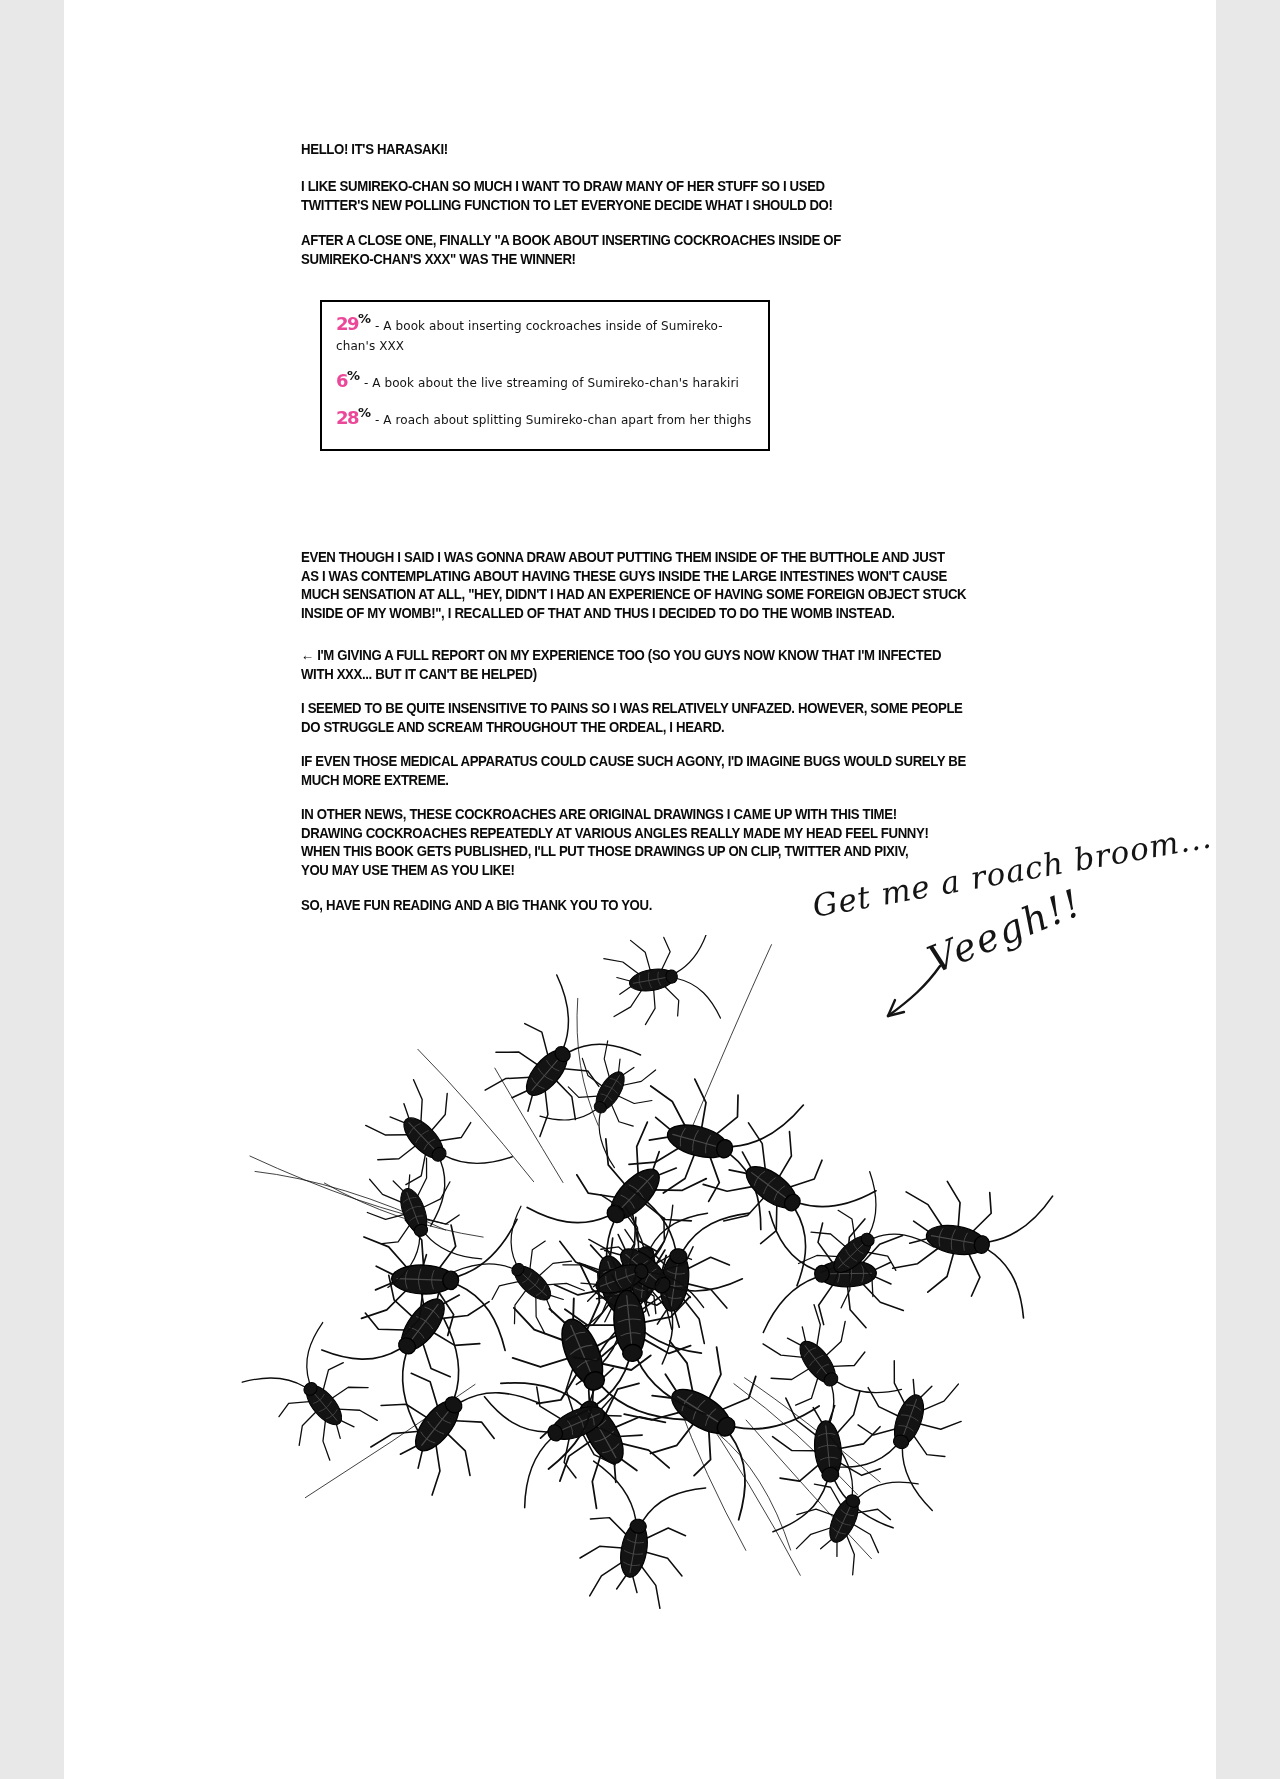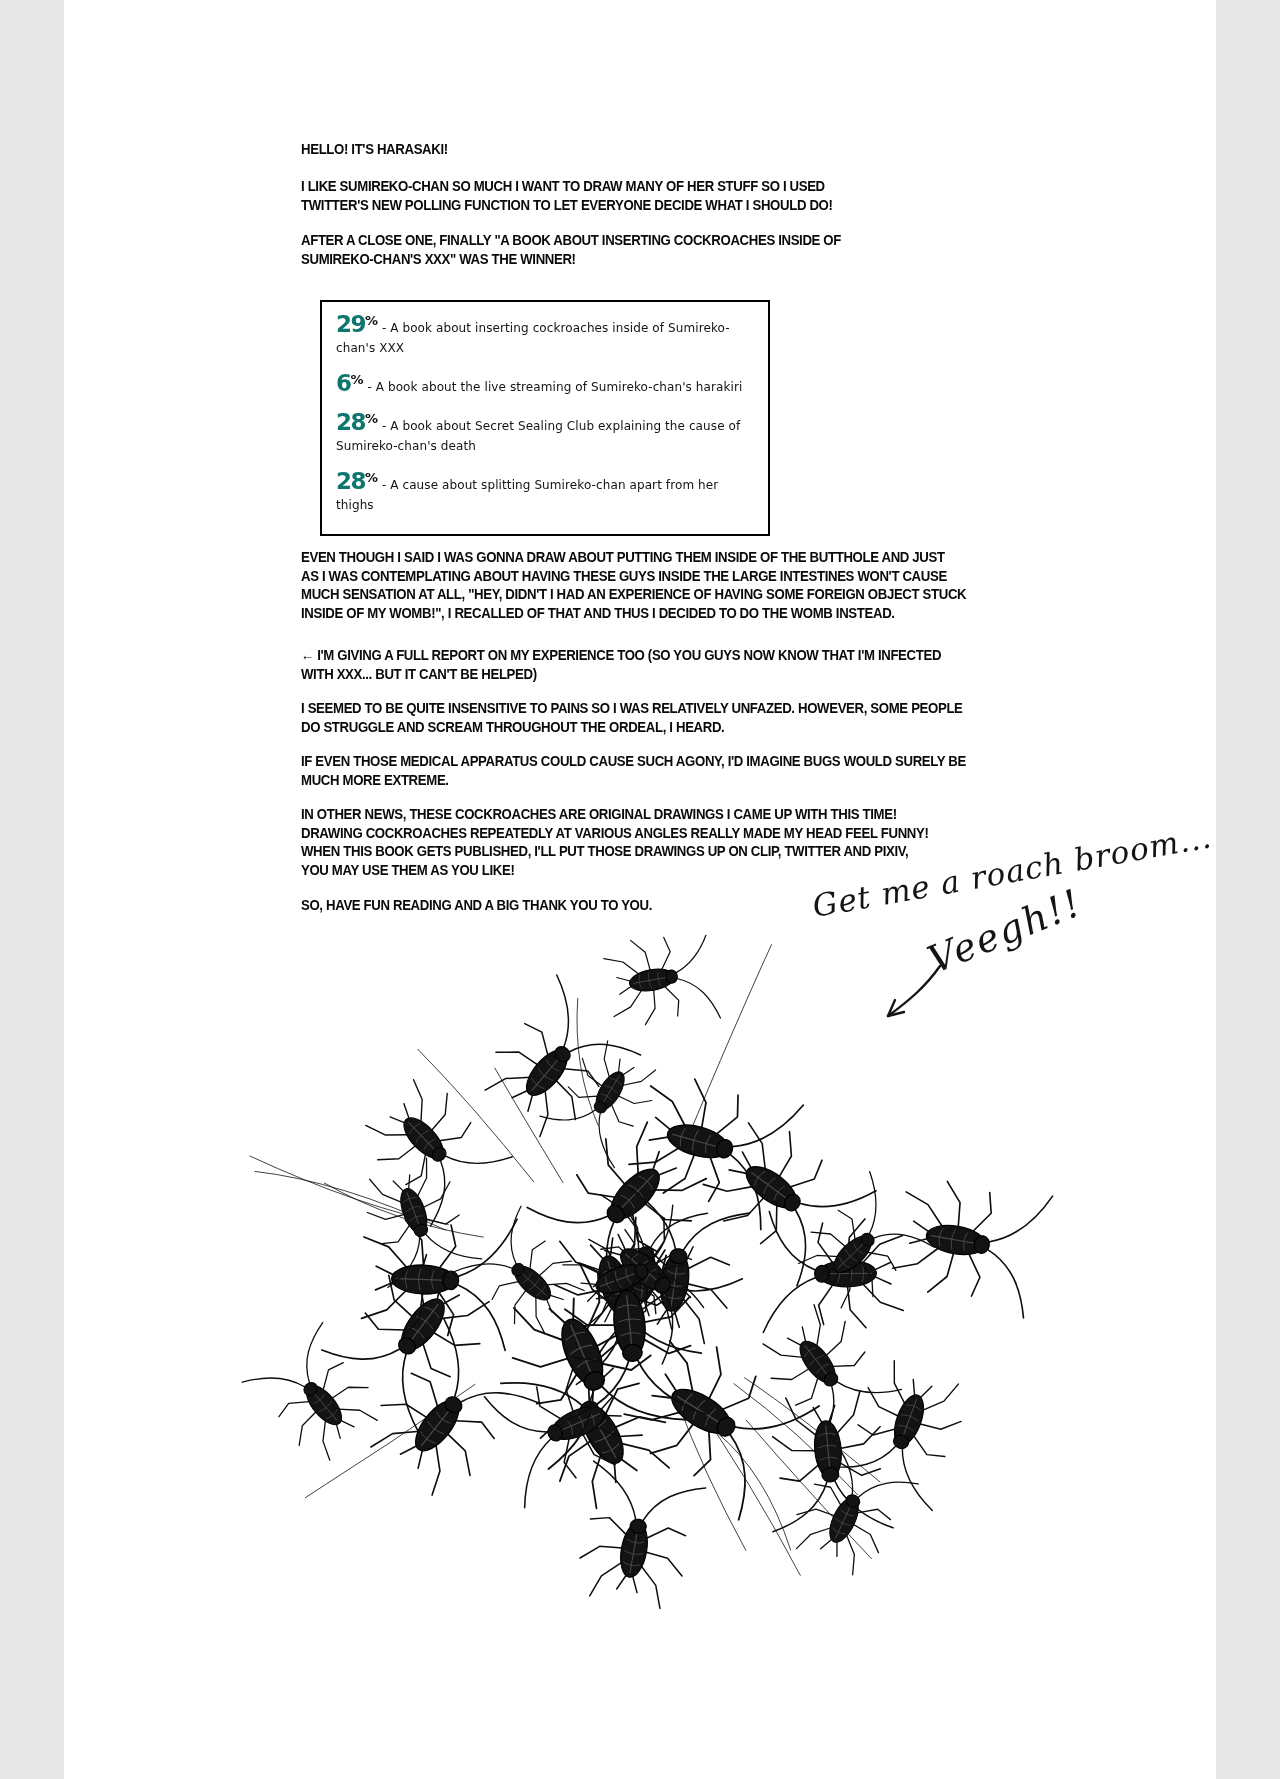--- a/index.html
+++ b/index.html
@@ -30,21 +30,21 @@
     position:absolute;left:256px;top:300px;width:420px;
     border:2px solid #000;background:#fff;
     padding:12px 12px 4px 14px;
   }
   .poll-item{
     margin-bottom:15px;
     font-family:"DejaVu Sans",sans-serif;
     font-size:12px;line-height:20px;color:#141414;
   }
   .poll-pct{
-    font-size:23px;font-weight:bold;letter-spacing:-1.5px;color:#0f766e;
+    font-size:18px;font-weight:bold;letter-spacing:-1.5px;color:#ec4899;
   }
   .poll-pct-sign{
     font-size:13px;font-weight:bold;position:relative;top:-7px;letter-spacing:0;
   }
   .poll-desc{letter-spacing:0.1px;}
 
   .body-p1{left:237px;top:548px;}
   .body-p2{left:237px;top:646px;}
   .body-p3{left:237px;top:699px;}
   .body-p4{left:237px;top:752px;}
@@ -92,25 +92,21 @@
     <div class="poll-item">
       <span class="poll-pct">29</span><span class="poll-pct-sign">%</span>
       <span class="poll-desc">- A book about inserting cockroaches inside of Sumireko-chan's XXX</span>
     </div>
     <div class="poll-item">
       <span class="poll-pct">6</span><span class="poll-pct-sign">%</span>
       <span class="poll-desc">- A book about the live streaming of Sumireko-chan's harakiri</span>
     </div>
     <div class="poll-item">
       <span class="poll-pct">28</span><span class="poll-pct-sign">%</span>
-      <span class="poll-desc">- A book about Secret Sealing Club explaining the cause of Sumireko-chan's death</span>
-    </div>
-    <div class="poll-item">
-      <span class="poll-pct">28</span><span class="poll-pct-sign">%</span>
-      <span class="poll-desc">- A cause about splitting Sumireko-chan apart from her thighs</span>
+      <span class="poll-desc">- A roach about splitting Sumireko-chan apart from her thighs</span>
     </div>
   </div>
 
   <div class="comic body-p1">EVEN THOUGH I SAID I WAS GONNA DRAW ABOUT PUTTING THEM INSIDE OF THE BUTTHOLE AND JUST
 AS I WAS CONTEMPLATING ABOUT HAVING THESE GUYS INSIDE THE LARGE INTESTINES WON'T CAUSE
 MUCH SENSATION AT ALL, "HEY, DIDN'T I HAD AN EXPERIENCE OF HAVING SOME FOREIGN OBJECT STUCK
 INSIDE OF MY WOMB!", I RECALLED OF THAT AND THUS I DECIDED TO DO THE WOMB INSTEAD.</div>
   <div class="comic body-p2">← I'M GIVING A FULL REPORT ON MY EXPERIENCE TOO (SO YOU GUYS NOW KNOW THAT I'M INFECTED
 WITH XXX... BUT IT CAN'T BE HELPED)</div>
   <div class="comic body-p3">I SEEMED TO BE QUITE INSENSITIVE TO PAINS SO I WAS RELATIVELY UNFAZED. HOWEVER, SOME PEOPLE

